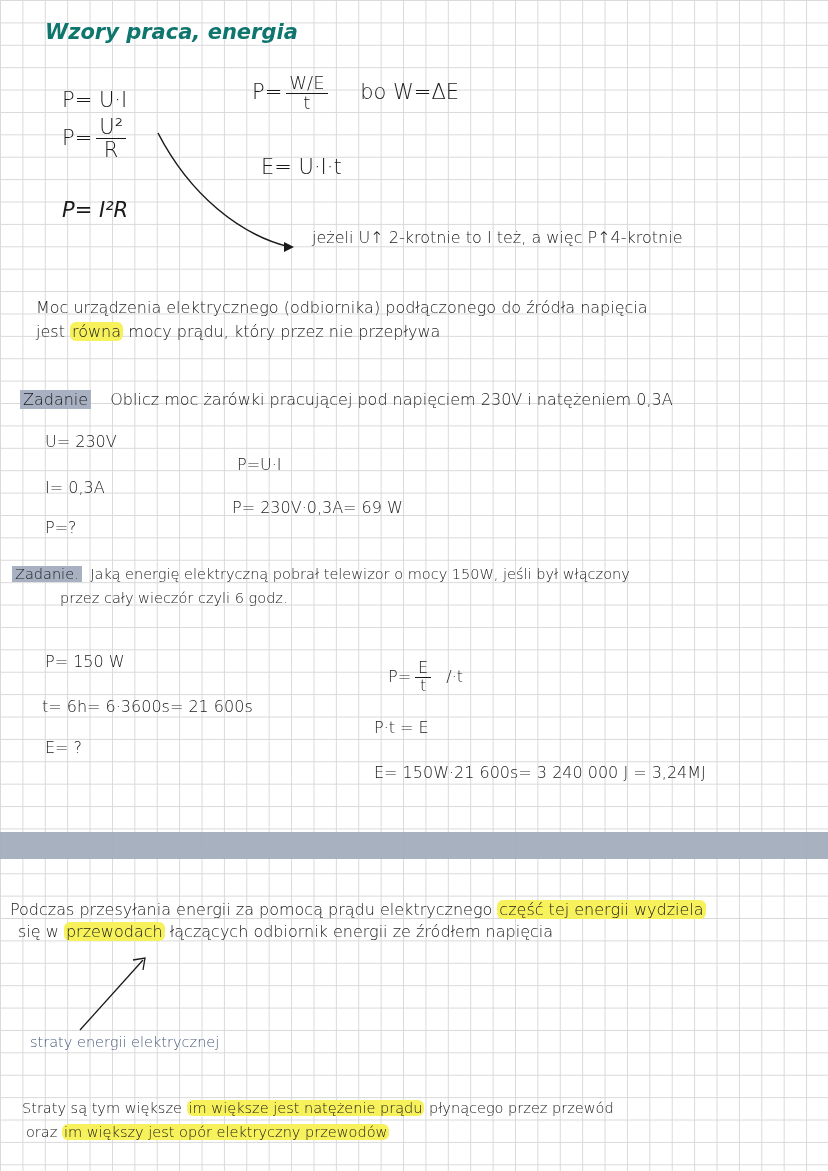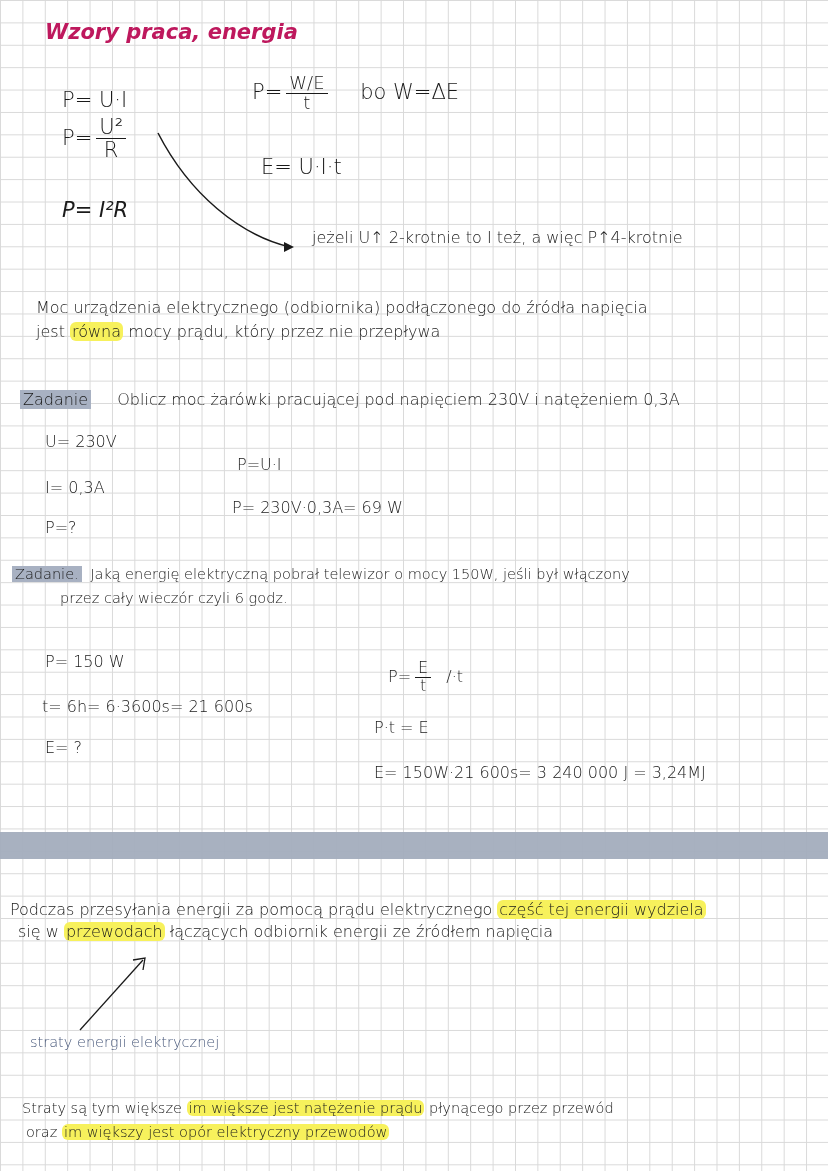--- a/index.html
+++ b/index.html
@@ -8,21 +8,21 @@
     background-color:#ffffff;
     background-image:
       linear-gradient(to right, #d9d9d9 1px, transparent 1px),
       linear-gradient(to bottom, #d9d9d9 1px, transparent 1px);
     background-size:22.4px 22.4px;
     background-position:0 0;
     font-family:"DejaVu Sans", sans-serif;
     color:#1a1a1a;
   }
   .abs { position:absolute; white-space:nowrap; }
-  .title { left:45px; top:20px; font-family:"DejaVu Sans", sans-serif; font-weight:bold; font-style:italic; font-size:21px; color:#be185d; }
+  .title { left:45px; top:20px; font-family:"DejaVu Sans", sans-serif; font-weight:bold; font-style:italic; font-size:21px; color:#0f766e; }
   .hw { font-family:"DejaVu Sans", sans-serif; font-weight:200; color:#1a1a1a; }
   .f22 { font-size:21px; }
   .f17 { font-size:16px; }
   .f15 { font-size:14.5px; }
   .frac { display:inline-flex; flex-direction:column; align-items:center; vertical-align:middle; line-height:1.05; margin:4px 4px; }
   .frac .num { border-bottom:1.5px solid #1a1a1a; padding:0 3px; }
   .hl-yellow { background:#f7f15c; border-radius:6px; padding:0 2px; }
   .hl-gray { background:#a8b1c2; border-radius:0; padding:0 3px; }
   .band { position:absolute; left:0; top:832px; width:828px; height:27px; background:#a3adbd; opacity:0.95; }
   .note-blue { color:#4a5a7c; }
@@ -63,21 +63,21 @@
 
 <div class="abs hw f17" style="left:36px; top:298px;">Moc urządzenia elektrycznego (odbiornika) podłączonego do źródła napięcia</div>
 <div class="abs hw f17" style="left:36px; top:322px;">
   <span>jest</span>
   <span class="hl-yellow">równa</span>
   <span>mocy prądu, który przez nie przepływa</span>
 </div>
 
 <div class="abs hw f17" style="left:20px; top:390px;">
   <span class="hl-gray">Zadanie</span>
-  <span style="margin-left:21px;">Oblicz moc żarówki pracującej pod napięciem 230V i natężeniem 0,3A</span>
+  <span style="margin-left:14px;">Oblicz moc żarówki pracującej pod napięciem 230V i natężeniem 0,3A</span>
 </div>
 
 <div class="abs hw f17" style="left:45px; top:432px;">U= 230V</div>
 <div class="abs hw f17" style="left:45px; top:478px;">I= 0,3A</div>
 <div class="abs hw f17" style="left:45px; top:518px;">P=?</div>
 
 <div class="abs hw f17" style="left:237px; top:455px;">P=U·I</div>
 <div class="abs hw f17" style="left:232px; top:498px;">P= 230V·0,3A= 69 W</div>
 
 <div class="abs hw f15" style="left:12px; top:566px;">

